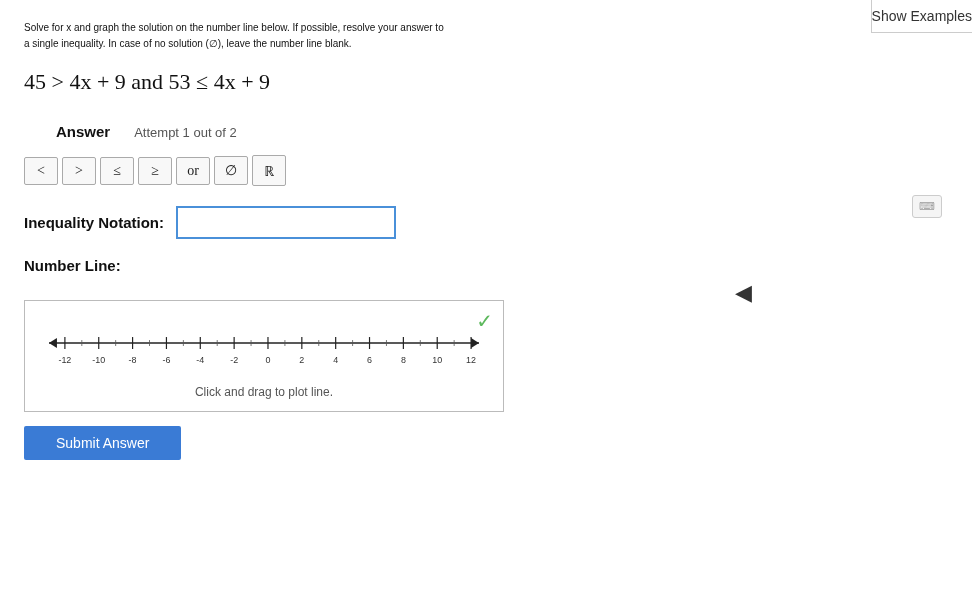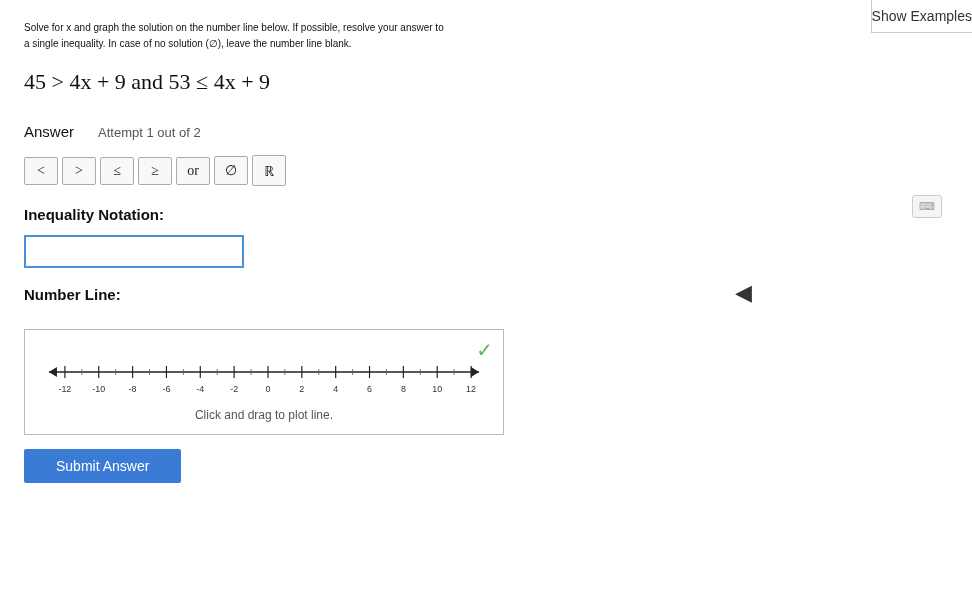--- a/index.html
+++ b/index.html
@@ -53,22 +53,23 @@
     }
 
     
     .answer-section {
       margin-top: 4px;
     }
 
     .answer-label {
       font-family: Arial, sans-serif;
       font-size: 15px;
-      font-weight: normal;
+      font-weight: bold;
       display: inline;
+      margin-left: 32px;
     }
 
     .attempt-label {
       font-family: Arial, sans-serif;
       font-size: 13px;
       color: #555;
       margin-left: 20px;
     }
 
     
@@ -88,23 +89,23 @@
       min-width: 34px;
       text-align: center;
       font-family: 'Times New Roman', serif;
       border-radius: 2px;
       color: #222;
     }
 
     
     .inequality-row {
       display: flex;
+      align-items: center;
       gap: 12px;
       margin-bottom: 18px;
-      flex-direction: column;
     }
 
     .inequality-label {
       font-family: Arial, sans-serif;
       font-size: 15px;
       font-weight: bold;
       white-space: nowrap;
     }
 
     .inequality-input {
@@ -137,21 +138,21 @@
     .number-line-svg {
       display: block;
       width: 100%;
     }
 
     .number-line-hint {
       text-align: center;
       font-family: Arial, sans-serif;
       font-size: 12px;
       color: #555;
-      margin-top: 6px;
+      margin-top: 12px;
     }
 
     
     .nl-check {
       position: absolute;
       top: 8px;
       right: 10px;
       color: #5cb85c;
       font-size: 20px;
     }

